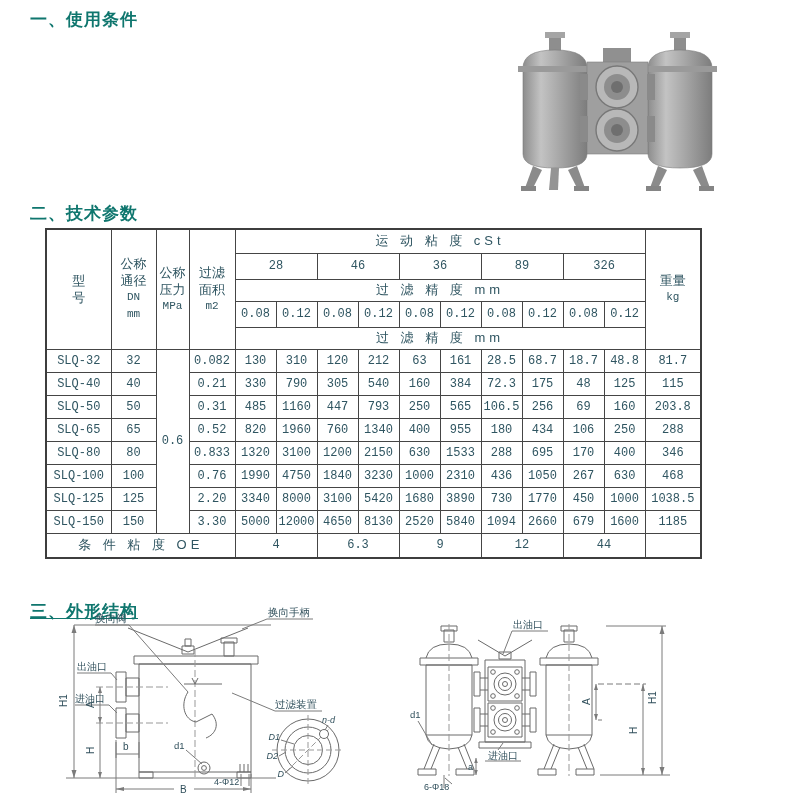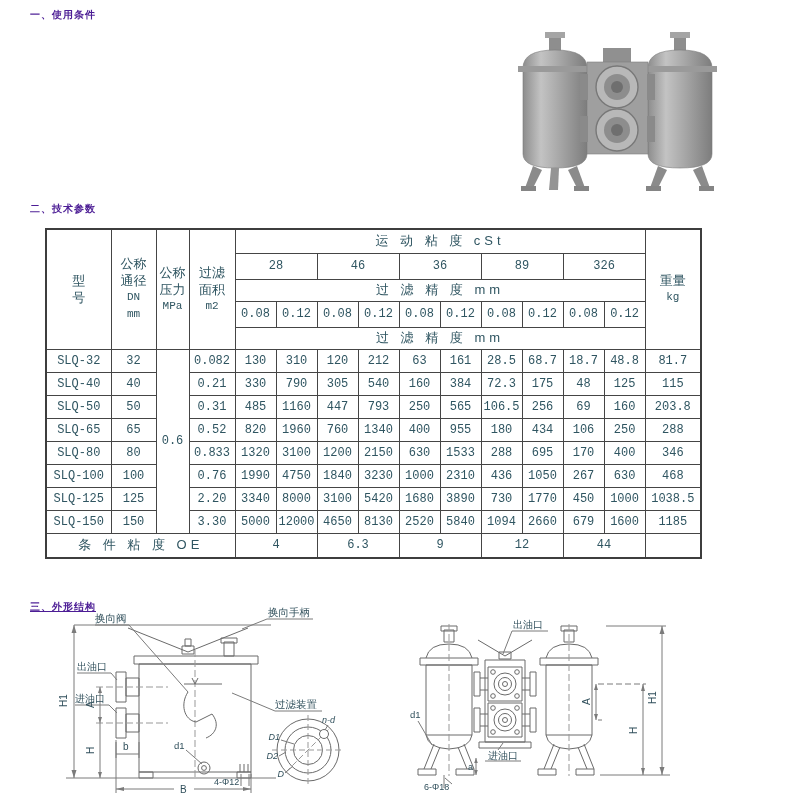--- a/index.html
+++ b/index.html
@@ -1,19 +1,19 @@
 <!DOCTYPE html>
 <html><head>
 <meta charset="utf-8">
 <style>
   html,body{margin:0;padding:0;background:#ffffff;}
   #page{position:relative;width:800px;height:796px;background:#ffffff;overflow:hidden;
         font-family:"Liberation Sans",sans-serif;color:#2d4f5a;}
   .abs{position:absolute;}
-  .heading{font-size:10px;font-weight:bold;color:#4c1d95;letter-spacing:1px;}
+  .heading{font-size:17px;font-weight:bold;color:#0f766e;letter-spacing:1px;}
   .para{width:472px;font-size:14px;line-height:26px;text-align:justify;color:#2d5260;}
   .para .indent{display:inline-block;width:2em;}
   
   table.spec{border-collapse:collapse;table-layout:fixed;width:655px;
              font-size:12px;color:#2f5561;}
   table.spec td{border:1px solid #454545;text-align:center;vertical-align:middle;
                 padding:0;overflow:hidden;}
   table.spec{border:2px solid #3d3d3d;}
   td.zhs{font-size:13px;letter-spacing:4px;}
   td.n{font-family:"Liberation Mono","DejaVu Sans Mono",monospace;font-size:12px;}

